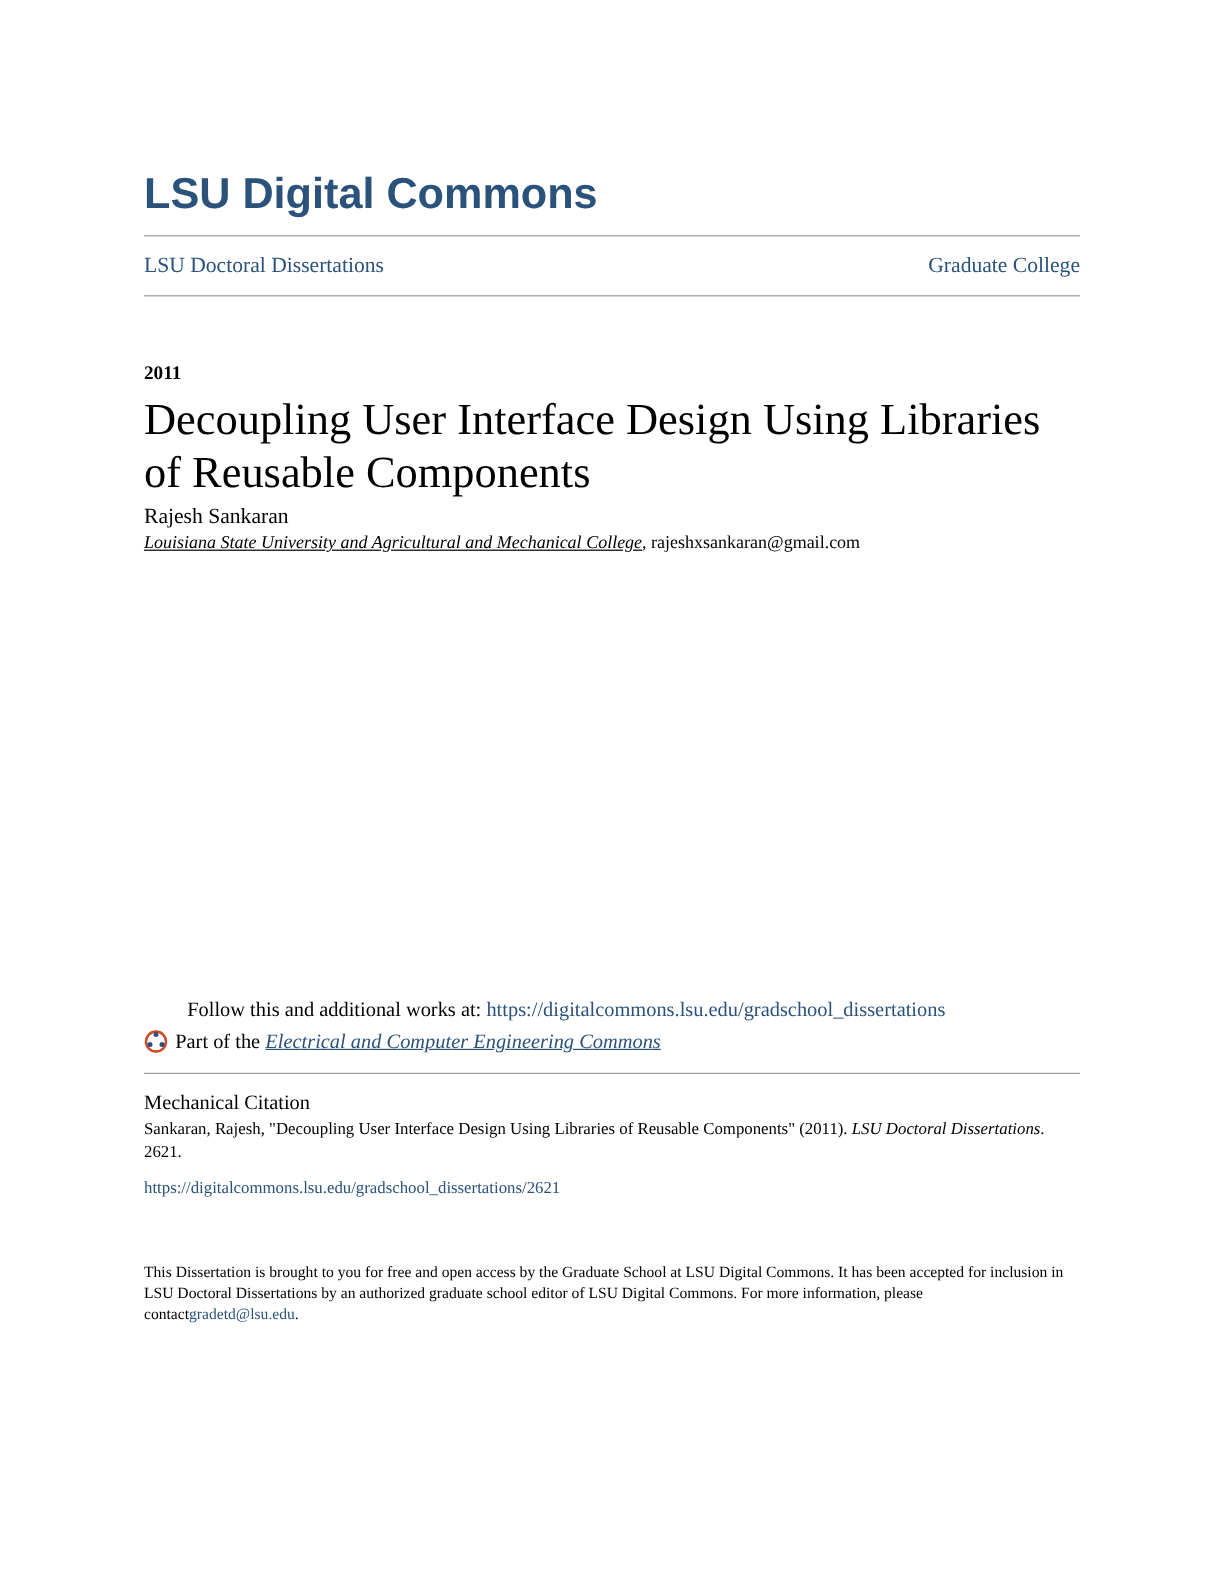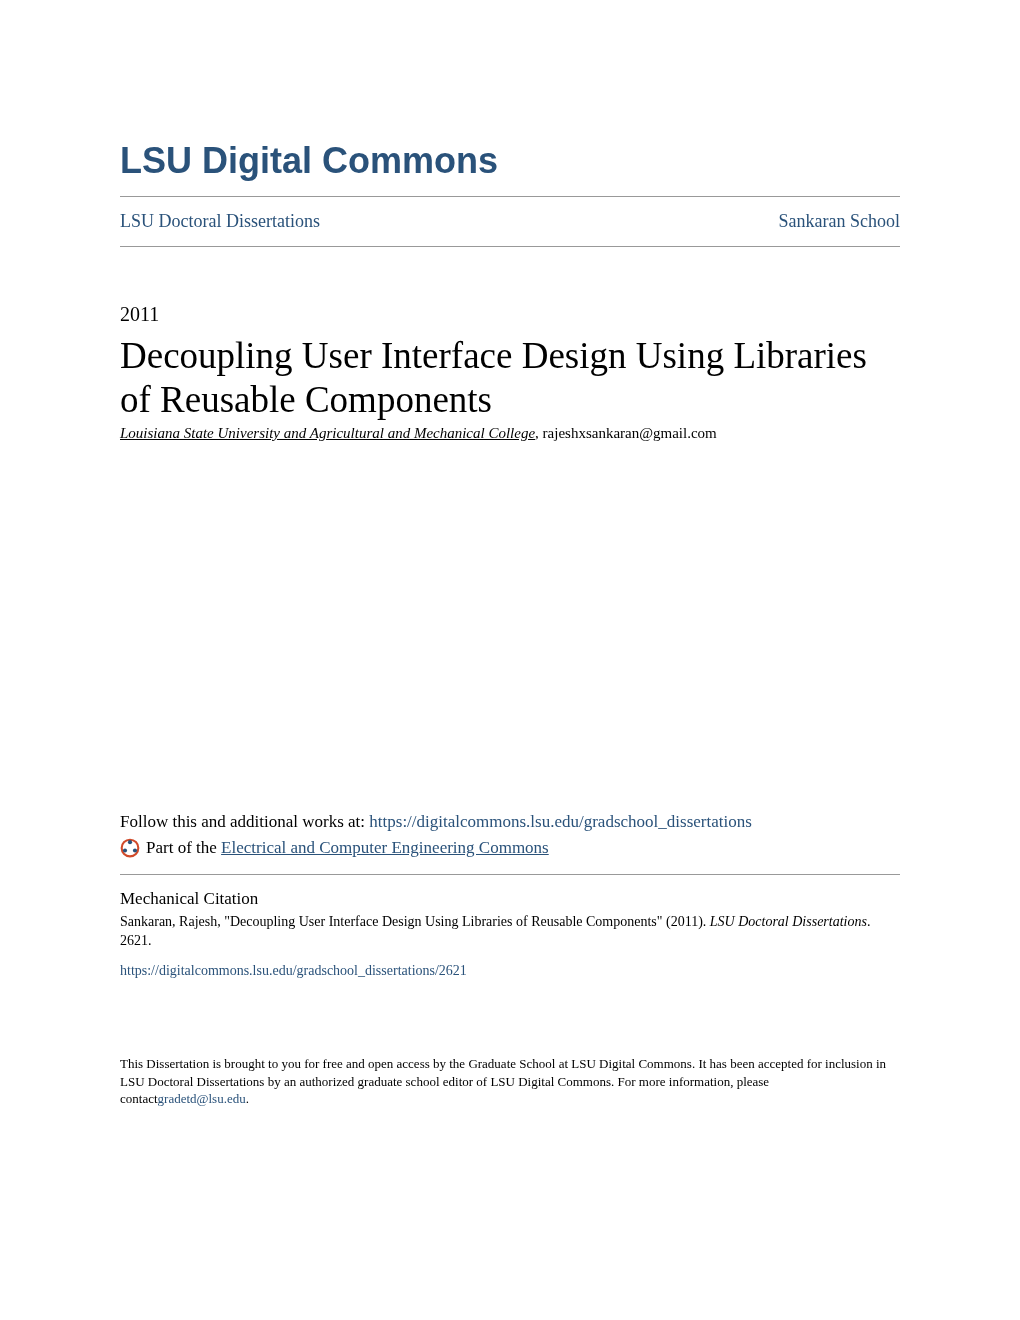--- a/index.html
+++ b/index.html
@@ -39,23 +39,24 @@
     .breadcrumb-row {
       display: flex;
       justify-content: space-between;
       padding: 14px 0;
       font-size: 18px;
     }
     .breadcrumb-link {
       color: #2a527a;
     }
     .year {
-      font-size: 20px;
+      font-size: 16px;
       margin-top: 56px;
       margin-bottom: 8px;
+      font-weight: bold;
     }
     .title {
       font-size: 37px;
       font-weight: normal;
       line-height: 1.18;
       margin-bottom: 4px;
       font-family: Georgia, serif;
     }
     .author {
       font-size: 18px;
@@ -67,27 +68,29 @@
     .affiliation {
       font-style: italic;
       text-decoration: underline;
     }
     .follow-block {
       margin-top: 370px;
       font-size: 17px;
     }
     .follow-line {
       margin-bottom: 6px;
+      margin-left: 36px;
     }
     .link {
       color: #2a527a;
     }
     .underline {
       text-decoration: underline;
       color: #2a527a;
+      font-style: italic;
     }
     .partof-line {
       display: flex;
       align-items: center;
       gap: 6px;
       margin-bottom: 16px;
     }
     .network-icon {
       width: 20px;
       height: 20px;
@@ -106,46 +109,47 @@
       font-style: italic;
     }
     .citation-url {
       color: #2a527a;
       font-size: 14px;
       display: block;
       margin-top: 12px;
     }
     .footer-text {
       font-size: 13px;
-      margin-top: 76px;
+      margin-top: 52px;
       line-height: 1.35;
     }
   </style>
 </head>
 <body>
 
 <div class="page">
 
   <div>
     <div class="header-commons">LSU Digital Commons</div>
   </div>
 
   <hr class="divider">
 
   <div class="breadcrumb-row">
     <span class="breadcrumb-link">LSU Doctoral Dissertations</span>
-    <span class="breadcrumb-link">Sankaran School</span>
+    <span class="breadcrumb-link">Graduate College</span>
   </div>
 
   <hr class="divider">
 
   <div class="year">2011</div>
 
   <h1 class="title">Decoupling User Interface Design Using Libraries of Reusable Components</h1>
 
+  <div class="author">Rajesh Sankaran</div>
 
   <div class="affiliation-line">
     <span class="affiliation">Louisiana State University and Agricultural and Mechanical College</span><span>, </span><span>rajeshxsankaran@gmail.com</span>
   </div>
 
   <div class="follow-block">
     <div class="follow-line">
       <span>Follow this and additional works at: </span><span class="link">https://digitalcommons.lsu.edu/gradschool_dissertations</span>
     </div>
     <div class="partof-line">

